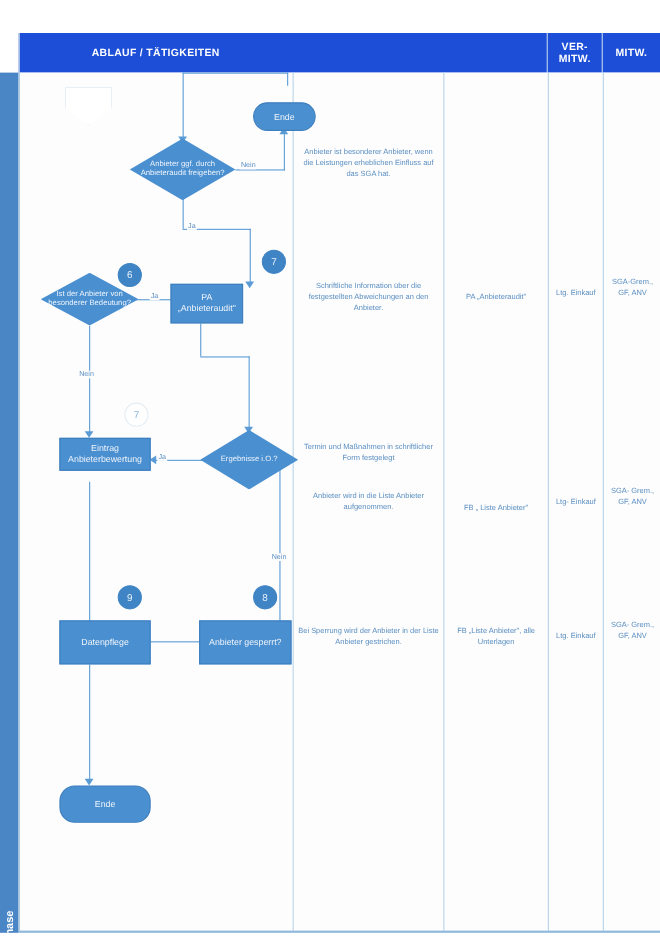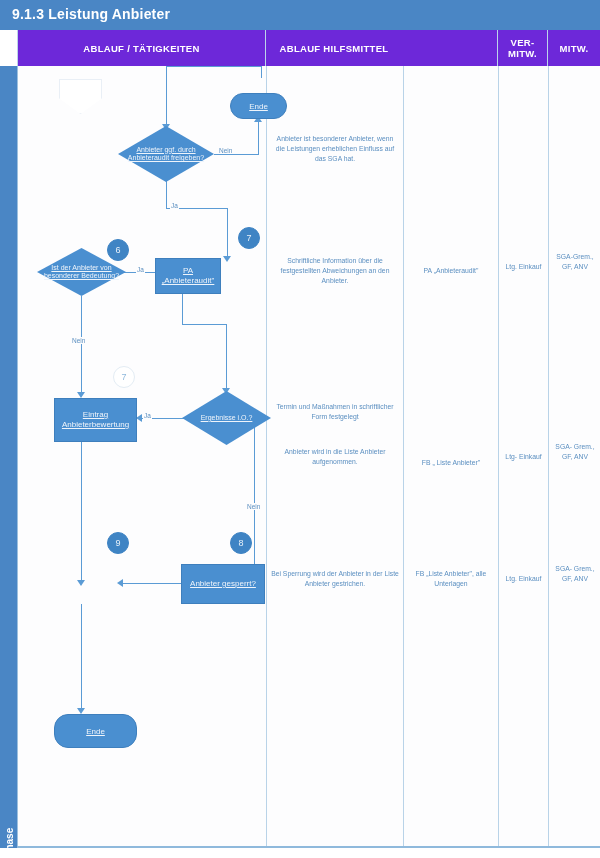--- a/index.html
+++ b/index.html
@@ -13,21 +13,21 @@
     position:absolute;left:0;top:0;width:600px;height:30px;
     background:#4a86c5;
   }
   #title-text{
     position:absolute;left:12px;top:6px;
     font-size:14px;font-weight:bold;color:#ffffff;letter-spacing:.2px;
   }
   
   #header-row{
     position:absolute;left:17px;top:30px;width:583px;height:36px;
-    background:#6d28d9;
+    background:#1d4ed8;
   }
   .hcell{
     position:absolute;top:0;height:36px;
     display:flex;align-items:center;justify-content:center;
     color:#ffffff;font-size:9.5px;font-weight:bold;text-align:center;
     line-height:11px;letter-spacing:.3px;
     border-left:1px solid #bcd4ea;
     box-sizing:border-box;
   }
   .hcell.first{border-left:1px solid #bcd4ea;}
@@ -48,21 +48,21 @@
     position:absolute;left:0px;top:66px;width:17px;height:782px;
     background:#4a86c5;
   }
   #phase-label{
     position:absolute;left:-17px;top:768px;width:52px;height:17px;
     transform:rotate(-90deg);transform-origin:center center;
     color:#ffffff;font-size:10px;font-weight:bold;
     display:flex;align-items:center;justify-content:center;
   }
   
-  .node{position:absolute;box-sizing:border-box;text-decoration:underline;}
+  .node{position:absolute;box-sizing:border-box;}
   .proc{
     background:#4a8fd0;border:1px solid #3e7fbd;
     color:#eef4fb;font-size:8px;text-align:center;
     display:flex;align-items:center;justify-content:center;
     line-height:10px;padding:2px;
   }
   .term{
     background:#4a8fd0;border:1px solid #3e7fbd;border-radius:14px;
     color:#eef4fb;font-size:8px;text-align:center;
     display:flex;align-items:center;justify-content:center;
@@ -108,27 +108,23 @@
   .ctext{
     position:absolute;font-size:6.8px;color:#5b8fc0;text-align:center;
     line-height:10px;
   }
 </style>
 </head>
 <body>
 
 <div id="page">
 
-  <div id="title-bar">
-    <div id="title-text">9.1.3 Leistung Anbieter</div>
-  </div>
 
   <div id="header-row">
     <div class="hcell first" style="left:0px;width:248px;">ABLAUF / TÄTIGKEITEN</div>
-    <div class="hcell" style="left:248px;width:137px;">ABLAUF HILFSMITTEL</div>
     <div class="hcell" style="left:480px;width:50px;flex-direction:column;">
       <span>VER-</span>
       <span>MITW.</span>
     </div>
     <div class="hcell" style="left:530px;width:53px;">MITW.</div>
   </div>
 
   <div id="phase-band">
     <div id="phase-label">Phase</div>
   </div>
@@ -205,33 +201,36 @@
     </div>
 
     <div class="badge filled" style="left:220px;top:161px;width:20px;height:20px;">7</div>
 
     <div class="node proc" style="left:137px;top:192px;width:66px;height:36px;">
       <span>PA „Anbieteraudit"</span>
     </div>
 
     <div class="badge hollow" style="left:95px;top:300px;width:20px;height:20px;">7</div>
 
-    <div class="node proc" style="left:36px;top:332px;width:83px;height:44px;">
+    <div class="node proc" style="left:36px;top:332px;width:83px;height:30px;">
       <span>Eintrag Anbieterbewertung</span>
     </div>
 
     <div class="node diamond" style="left:164px;top:325px;width:89px;height:54px;">
       <div class="dshape"></div>
       <div class="dtxt">Ergebnisse i.O.?</div>
     </div>
 
     <div class="badge filled" style="left:89px;top:466px;width:20px;height:20px;">9</div>
 
     <div class="badge filled" style="left:212px;top:466px;width:20px;height:20px;">8</div>
 
+    <div class="node proc" style="left:36px;top:498px;width:83px;height:40px;">
+      <span>Datenpflege</span>
+    </div>
 
     <div class="node proc" style="left:163px;top:498px;width:84px;height:40px;">
       <span>Anbieter gesperrt?</span>
     </div>
 
     <div class="node term" style="left:36px;top:648px;width:83px;height:34px;">
       <span>Ende</span>
     </div>
 
     <div class="ctext" style="left:254px;top:68px;width:126px;">Anbieter ist besonderer Anbieter, wenn die Leistungen erheblichen Einfluss auf das SGA hat.</div>

